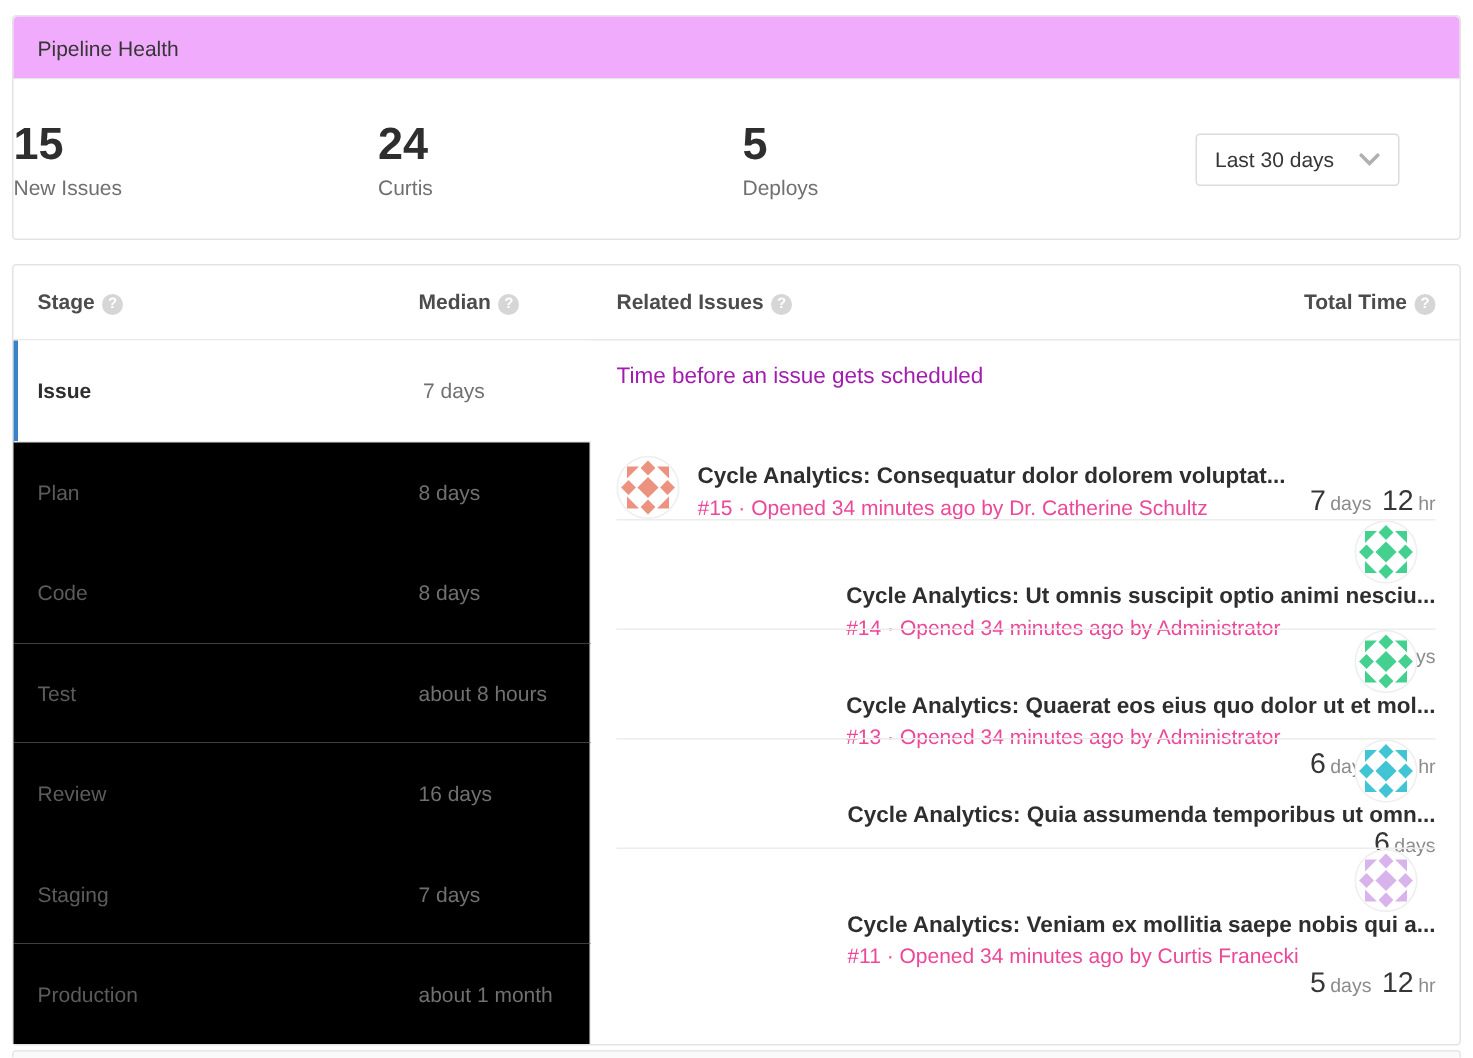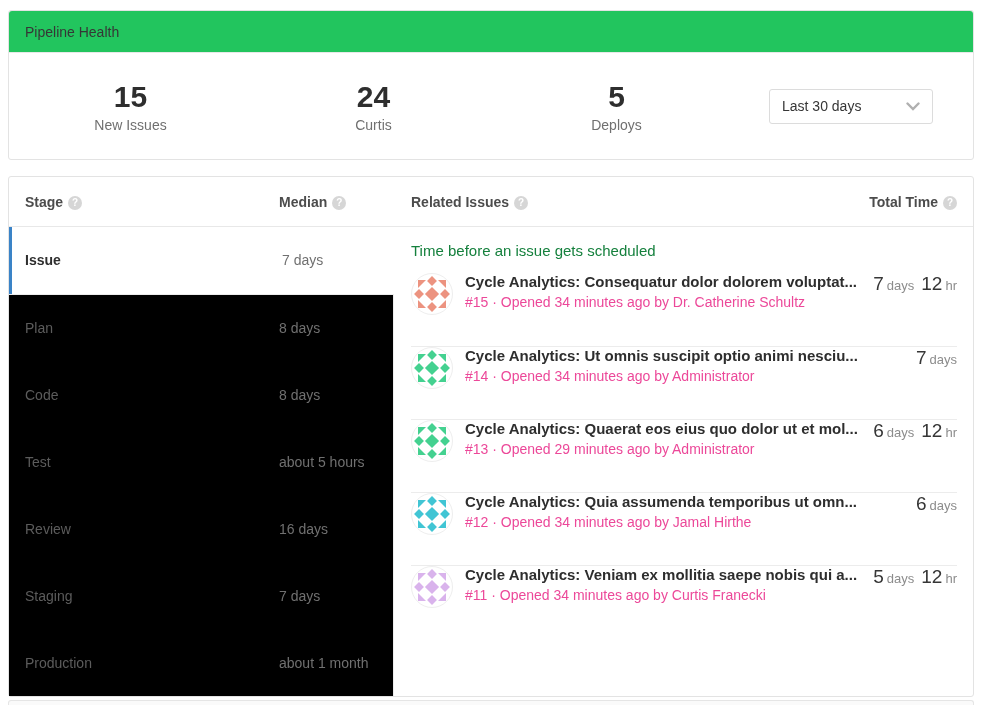--- a/index.html
+++ b/index.html
@@ -12,42 +12,42 @@
     overflow: hidden;
   }
   .panel {
     border: 1px solid #e3e3e3;
     border-radius: 3px;
     background: #fff;
   }
   
   .panel-heading {
     height: 42px;
-    background: #22c55e;
+    background: #f0abfc;
     border-bottom: 1px solid #e8e8e8;
     border-radius: 3px 3px 0 0;
     display: flex;
     align-items: center;
     padding: 0 16px;
     color: #363636;
     font-size: 14px;
   }
   .summary-row {
     height: 106px;
     display: flex;
     align-items: center;
   }
   .stats-wrap { display: flex; width: 729px; }
-  .stat { flex: 1; text-align: center; }
+  .stat { flex: 1; }
   .stat-value { font-size: 30px; font-weight: 600; color: #2e2e2e; line-height: 34px; }
   .stat-label { font-size: 14px; color: #707070; margin-top: 3px; }
   .range-dropdown {
     margin-left: auto;
     margin-right: 40px;
-    width: 164px;
+    width: 136px;
     height: 35px;
     border: 1px solid #dcdcdc;
     border-radius: 3px;
     background: #fff;
     display: flex;
     align-items: center;
     justify-content: space-between;
     padding: 0 12px;
     font-size: 14px;
     color: #363636;
@@ -101,31 +101,31 @@
   .stage-name { width: 254px; padding-left: 16px; font-size: 14px; color: #5c5c5c; }
   .stage-row.selected .stage-name { padding-left: 13px; font-weight: bold; color: #2e2e2e; }
   .stage-median { flex: 1; padding-left: 16px; font-size: 14px; color: #707070; }
   
   .issues-panel { flex: 1; display: flex; flex-direction: column; padding: 0 16px 0 17px; min-width: 0; }
   .stage-desc {
     height: 46px;
     display: flex;
     align-items: center;
     font-size: 15px;
-    color: #15803d;
+    color: #a21caf;
     flex: none;
   }
   .issue-row {
     height: 73px;
     display: flex;
-    align-items: flex-start;
+    align-items: flex-end;
     flex: none;
     min-width: 0;
   }
-  .issue-row + .issue-row { border-top: 1px solid #ececec; }
+  .issue-row + .issue-row { border-top: 1px solid #ececec; flex-direction: column; }
   .avatar {
     width: 42px; height: 42px;
     border-radius: 50%;
     border: 1px solid #eee;
     margin-right: 12px;
     flex: none;
     overflow: hidden;
     background: #fff;
   }
   .avatar svg { display: block; width: 40px; height: 40px; }
@@ -213,21 +213,21 @@
       <div class="stage-row first-dim">
         <div class="stage-name">Plan</div>
         <div class="stage-median">8 days</div>
       </div>
       <div class="stage-row">
         <div class="stage-name">Code</div>
         <div class="stage-median">8 days</div>
       </div>
       <div class="stage-row">
         <div class="stage-name">Test</div>
-        <div class="stage-median">about 5 hours</div>
+        <div class="stage-median">about 8 hours</div>
       </div>
       <div class="stage-row">
         <div class="stage-name">Review</div>
         <div class="stage-median">16 days</div>
       </div>
       <div class="stage-row">
         <div class="stage-name">Staging</div>
         <div class="stage-median">7 days</div>
       </div>
       <div class="stage-row">
@@ -300,21 +300,21 @@
               <rect x="16.5" y="29.5" width="7" height="7" transform="rotate(45 20 33)"></rect>
               <path d="M6,6 L14,6 L6,14 Z"></path>
                 <path d="M34,6 L34,14 L26,6 Z"></path>
               <path d="M6,34 L6,26 L14,34 Z"></path>
                 <path d="M34,34 L26,34 L34,26 Z"></path>
             </g>
           </svg>
         </div>
         <div class="issue-text">
           <div class="issue-title">Cycle Analytics: Quaerat eos eius quo dolor ut et mol...</div>
-          <div class="issue-meta">#13 · Opened 29 minutes ago by Administrator</div>
+          <div class="issue-meta">#13 · Opened 34 minutes ago by Administrator</div>
         </div>
         <div class="issue-time">
           <span class="tt-num">6</span><span class="tt-unit">days</span><span class="tt-num second">12</span><span class="tt-unit">hr</span>
         </div>
       </div>
 
       <div class="issue-row">
         <div class="avatar">
           <svg viewBox="0 0 40 40">
             <g fill="#41c5d4">
@@ -325,21 +325,20 @@
               <rect x="16.5" y="29.5" width="7" height="7" transform="rotate(45 20 33)"></rect>
               <path d="M6,6 L14,6 L6,14 Z"></path>
                 <path d="M34,6 L34,14 L26,6 Z"></path>
               <path d="M6,34 L6,26 L14,34 Z"></path>
                 <path d="M34,34 L26,34 L34,26 Z"></path>
             </g>
           </svg>
         </div>
         <div class="issue-text">
           <div class="issue-title">Cycle Analytics: Quia assumenda temporibus ut omn...</div>
-          <div class="issue-meta">#12 · Opened 34 minutes ago by Jamal Hirthe</div>
         </div>
         <div class="issue-time">
           <span class="tt-num">6</span><span class="tt-unit">days</span>
         </div>
       </div>
 
       <div class="issue-row">
         <div class="avatar">
           <svg viewBox="0 0 40 40">
             <g fill="#d9b3ec">

